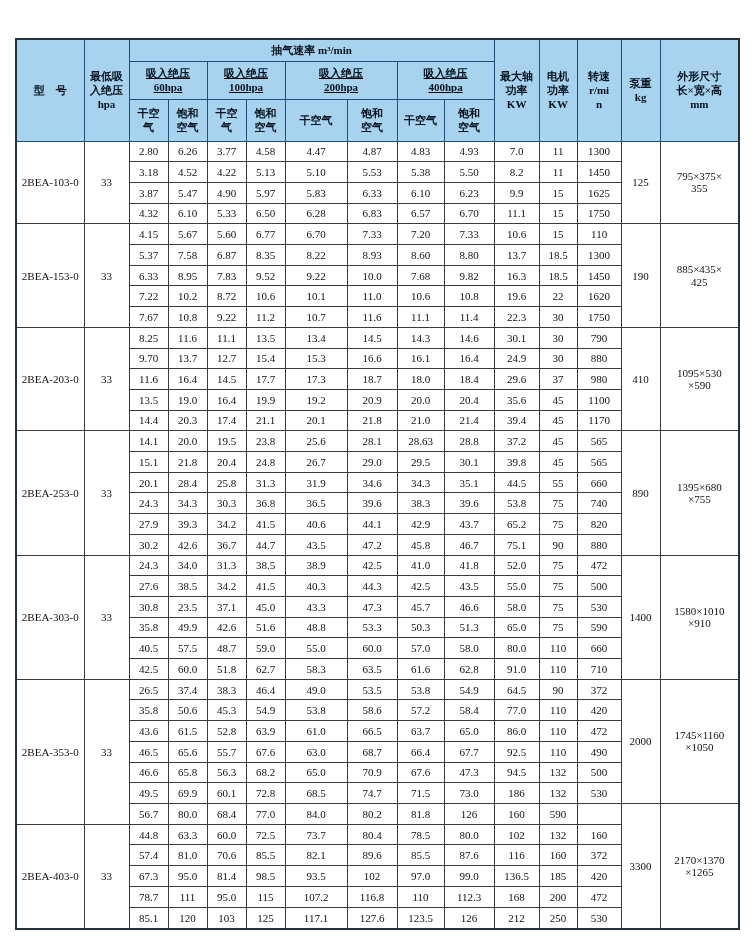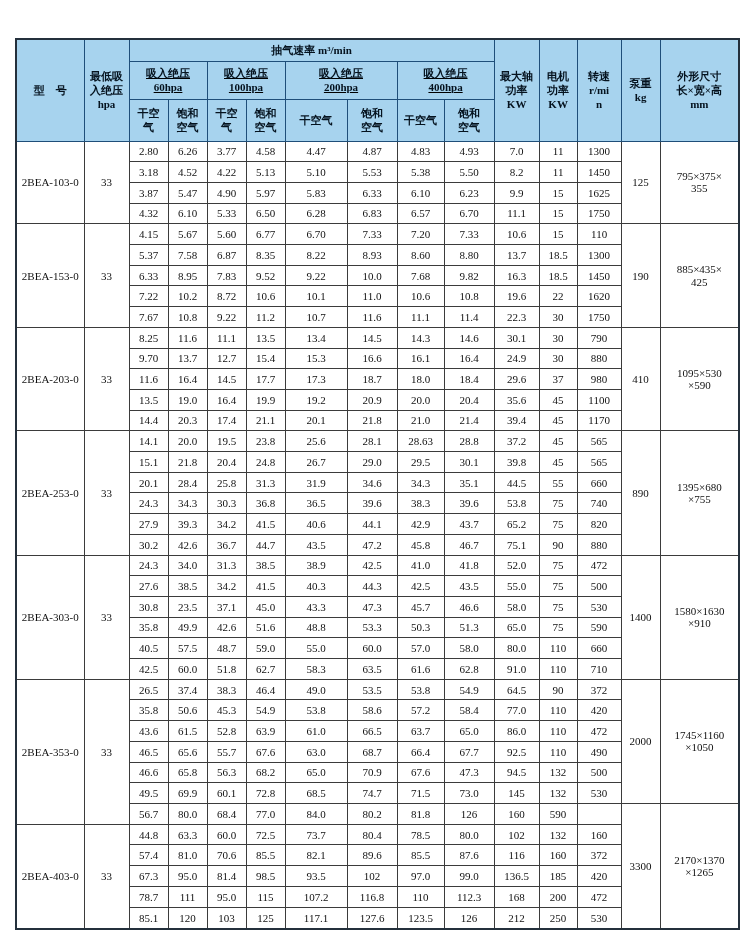--- a/index.html
+++ b/index.html
@@ -394,21 +394,21 @@
           <td>31.3</td>
           <td>38.5</td>
           <td>38.9</td>
           <td>42.5</td>
           <td>41.0</td>
           <td>41.8</td>
           <td>52.0</td>
           <td>75</td>
           <td>472</td>
           <td rowspan="6">1400</td>
-          <td class="dims" rowspan="6">1580×1630
+          <td class="dims" rowspan="6">1580×1010
 ×910</td>
         </tr>
         <tr>
           <td>27.6</td>
           <td>38.5</td>
           <td>34.2</td>
           <td>41.5</td>
           <td>40.3</td>
           <td>44.3</td>
           <td>42.5</td>
@@ -541,21 +541,21 @@
         </tr>
         <tr>
           <td>49.5</td>
           <td>69.9</td>
           <td>60.1</td>
           <td>72.8</td>
           <td>68.5</td>
           <td>74.7</td>
           <td>71.5</td>
           <td>73.0</td>
-          <td>145</td>
+          <td>186</td>
           <td>132</td>
           <td>530</td>
         </tr>
         <tr>
           <td>56.7</td>
           <td>80.0</td>
           <td>68.4</td>
           <td>77.0</td>
           <td>84.0</td>
           <td>80.2</td>

